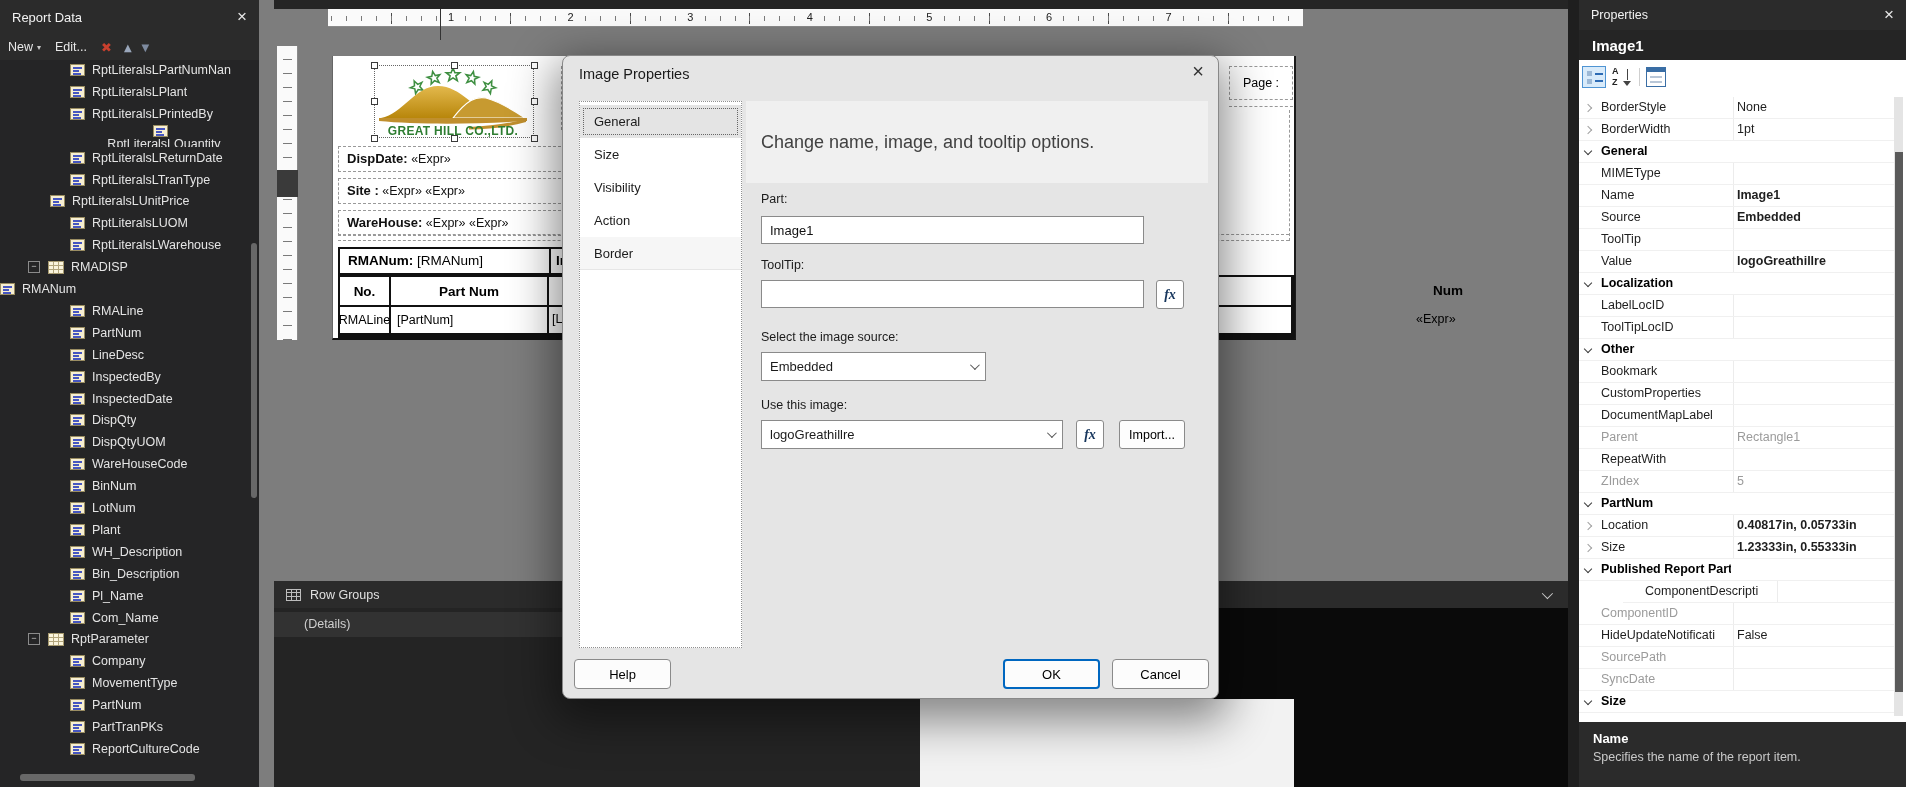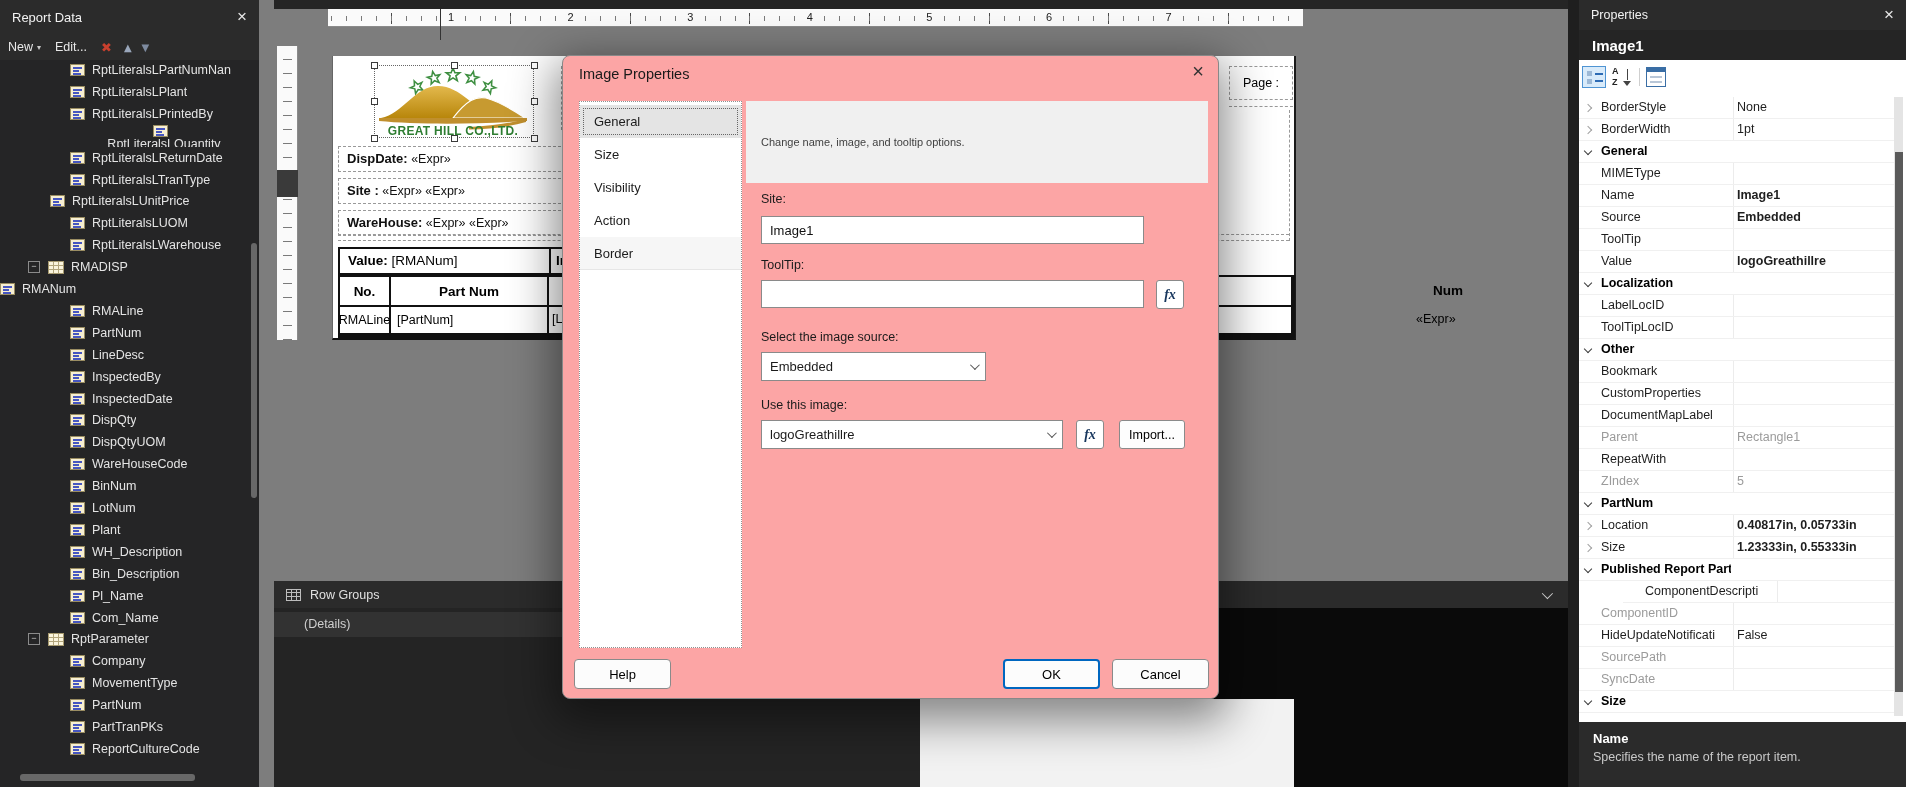--- a/index.html
+++ b/index.html
@@ -58,28 +58,28 @@
   .grpbar{position:absolute;left:0;top:581px;width:1294px;height:27px;background:#2b2b2b;display:flex;align-items:center;color:#e0e0e0;font-size:12.5px}
   .grpicon{width:15px;height:12px;margin-left:12px;border:1px solid #bdbdbd;background-image:repeating-linear-gradient(90deg,transparent 0 4px,#bdbdbd 4px 5px),repeating-linear-gradient(0deg,transparent 0 3px,#bdbdbd 3px 4px)}
   .grpchev{margin-left:auto;margin-right:18px;width:8px;height:8px;border-right:1.5px solid #c9c9c9;border-bottom:1.5px solid #c9c9c9;transform:rotate(45deg) translateY(-2px);cursor:pointer}
   .grpleft{position:absolute;left:0;top:608px;width:646px;height:179px;background:#242424}
   .detrow{position:absolute;left:0;top:4px;width:646px;height:25px;background:#323232;color:#cfcfcf;font-size:12.5px;line-height:25px;padding-left:30px;cursor:pointer}
   .grpright{position:absolute;left:646px;top:608px;width:648px;height:179px;background:#0a0a0a}
   .whitestrip{position:absolute;left:646px;top:699px;width:374px;height:88px;background:#f2f2f2}
   .gapcol{position:absolute;left:1568px;top:0;width:11px;height:787px;background:#1f1f1f;z-index:30}
 
   
-  .dialog{position:absolute;left:562px;top:55px;width:657px;height:644px;background:#fca5a5;border:1px solid #888;border-radius:8px;box-shadow:0 14px 45px 8px rgba(0,0,0,.45);z-index:50;font-size:13px;color:#1b1b1b}
+  .dialog{position:absolute;left:562px;top:55px;width:657px;height:644px;background:#e5e5e5;border:1px solid #888;border-radius:8px;box-shadow:0 14px 45px 8px rgba(0,0,0,.45);z-index:50;font-size:13px;color:#1b1b1b}
   .dtitle{position:absolute;left:16px;top:10px;font-size:14.5px;color:#1a1a1a}
   .dclose{position:absolute;right:14px;top:4px;font-size:20px;color:#333;cursor:pointer}
   .dnav{position:absolute;left:16px;top:45px;width:163px;height:547px;border:1px dotted #909090;background:#fff;padding-top:3px}
   .dnavitem{height:33px;line-height:33px;padding-left:14px;font-size:13px;color:#1c1c1c;cursor:pointer}
   .dnavitem.sel{background:#e4e4e4;outline:1px dotted #666;outline-offset:-4px}
   .dnavitem.hov{background:#f6f6f6;border-bottom:1px solid #e6e6e6}
-  .dhead{position:absolute;left:183px;top:45px;width:462px;height:82px;background:#f0f0f0;display:flex;align-items:center;padding-left:15px;font-size:11px;color:#414141}
+  .dhead{position:absolute;left:183px;top:45px;width:462px;height:82px;background:#f0f0f0;display:flex;align-items:center;padding-left:15px;font-size:18px;color:#414141}
   .dlabel{position:absolute;font-size:12.5px;color:#1b1b1b}
   .dinput{position:absolute;width:383px;height:28px;border:1px solid #8a8a8a;font-size:13px;padding:0 8px;font-family:"Liberation Sans",sans-serif;color:#111;background:#fff}
   .fxbtn{position:absolute;width:28px;height:29px;border:1px solid #8a8a8a;border-radius:3px;background:#fff;font-family:"Liberation Serif",serif;font-style:italic;font-weight:bold;font-size:14px;color:#17365d;display:flex;align-items:center;justify-content:center;cursor:pointer}
   .dselect{position:absolute;height:29px;border:1px solid #8a8a8a;background:#fff;display:flex;align-items:center;padding:0 8px;font-size:13px;cursor:pointer}
   .chev{margin-left:auto;width:7px;height:7px;border-right:1.5px solid #555;border-bottom:1.5px solid #555;transform:rotate(45deg) translateY(-2px)}
   .dbtn{position:absolute;width:97px;height:30px;border:1px solid #8a8a8a;border-radius:4px;background:#fcfcfc;font-size:13px;font-family:"Liberation Sans",sans-serif;cursor:pointer}
   .dbtn.def{border:2px solid #0067c0}
   .importbtn{position:absolute;left:556px;top:364px;width:66px;height:29px;border:1px solid #8a8a8a;border-radius:3px;background:#fdfdfd;font-size:12.5px;font-family:"Liberation Sans",sans-serif;cursor:pointer}
 
   
@@ -182,21 +182,21 @@
       </div>
       <div class="dashbox rowtext" style="left:5px;top:154px;width:873px;height:26px">
         <b>WareHouse:</b>&nbsp;<span>«Expr»  «Expr»</span>
       </div>
 
       <div class="dline" style="left:5px;top:178px;width:951px"></div>
       <div class="dline" style="left:5px;top:184px;width:951px"></div>
       <div class="dvert" style="left:956px;top:54px;height:131px"></div>
 
       <div class="rmarow">
-        <div class="rmac1"><b>Value:</b> <span>[RMANum]</span></div>
+        <div class="rmac1"><b>RMANum:</b> <span>[RMANum]</span></div>
         <div class="rmac2">In</div>
       </div>
 
       <div class="thead" style="position:absolute">
         <div class="thc" style="width:51px">No.</div>
         <div class="thc" style="width:158px">Part Num</div>
         <div style="position:relative;flex:1">
           <span style="position:absolute;left:884px;top:6px;font-weight:bold;font-size:13.5px">Num</span>
         </div>
       </div>
@@ -382,21 +382,21 @@
     <div class="dclose">×</div>
     <div class="dnav" id="dnav">
         <div class="dnavitem sel">General</div>
         <div class="dnavitem">Size</div>
         <div class="dnavitem">Visibility</div>
         <div class="dnavitem">Action</div>
         <div class="dnavitem hov">Border</div>
       </div>
     <div class="dhead">Change name, image, and tooltip options.</div>
 
-    <div class="dlabel" style="left:198px;top:136px">Site:</div>
+    <div class="dlabel" style="left:198px;top:136px">Part:</div>
     <input class="dinput" style="left: 198px; top: 160px;" value="Image1">
     <div class="dlabel" style="left:198px;top:202px">ToolTip:</div>
     <input class="dinput" style="left: 198px; top: 224px;" value="">
     <div class="fxbtn" style="left:593px;top:224px">fx</div>
 
     <div class="dlabel" style="left:198px;top:274px">Select the image source:</div>
     <div class="dselect" style="left:198px;top:296px;width:225px">
       <span>Embedded</span>
         <span class="chev"></span>
     </div>

